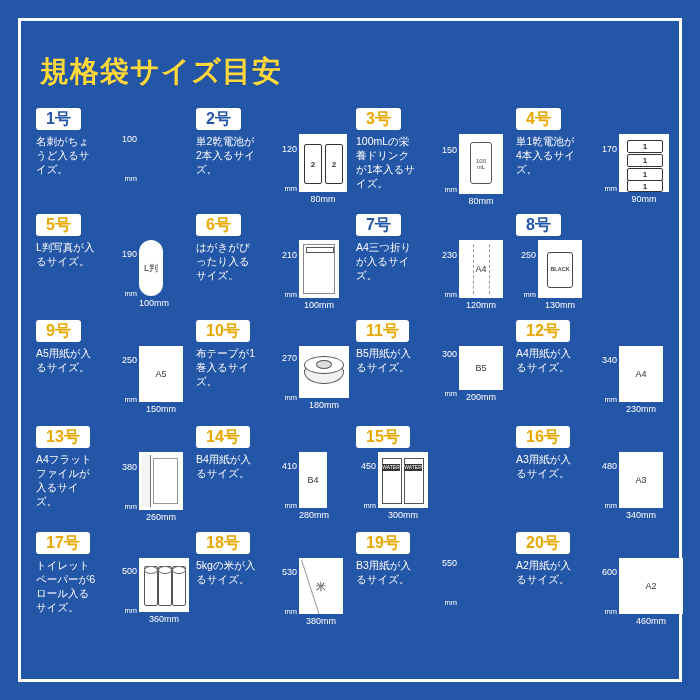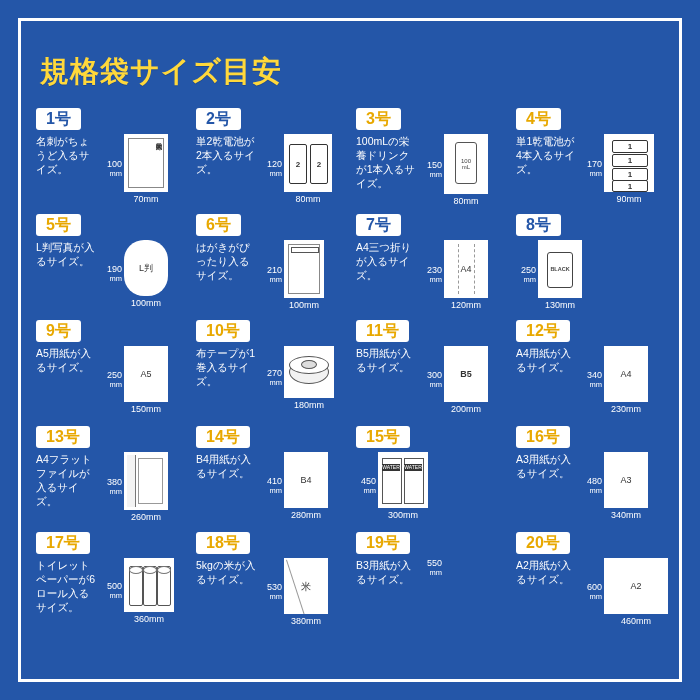--- a/index.html
+++ b/index.html
@@ -47,21 +47,21 @@
     font-size:16px;
     line-height:19px;
     padding:1px 10px 2px 10px;
     border-radius:3px;
     margin-bottom:4px;
   }
   .badge.yellow{ color:#e8a800; }
   .body{
     display:flex;
     align-items:flex-start;
-    gap:4px;
+    gap:19px;
   }
   .desc{
     color:#ffffff;
     font-size:10.5px;
     line-height:14px;
     width:62px;
     flex:0 0 62px;
     word-break:break-all;
   }
   .dimcol{
@@ -70,21 +70,21 @@
     align-items:center;
     gap:2px;
   }
   .vdim{
     color:#ffffff;
     font-size:9px;
     line-height:10px;
     text-align:right;
     width:20px;
   }
-  .vdim .u{ font-size:7.5px; display:block; }
+  .vdim .u{ font-size:7.5px; display:block;margin-top:30px; }
   .shape-wrap{ position:relative; }
   .shape{
     background:#ffffff;
     position:relative;
     overflow:hidden;
   }
   .hdim{
     color:#ffffff;
     font-size:9px;
     text-align:center;
@@ -165,27 +165,20 @@
 
 <div class="frame"></div>
 
 <div class="title">規格袋サイズ目安</div>
 
 <div class="grid" id="grid">
     <div class="cell"><div class="badge ">1号</div><div class="body">
         <div class="desc">名刺がちょうど入るサイズ。</div>
         <div class="dimcol">
           <div class="vdim">100<span class="u">mm</span></div>
-          <div class="shape-wrap">
-            <div class="shape" style="width:44px;height:58px;">
-              <div class="inner-border"></div>
-              <div class="vtext">明日来太郎</div>
-            </div>
-            <div class="hdim">70mm</div>
-          </div>
         </div>
       </div></div>
     <div class="cell"><div class="badge ">2号</div><div class="body">
         <div class="desc">単2乾電池が2本入るサイズ。</div>
         <div class="dimcol">
           <div class="vdim">120<span class="u">mm</span></div>
           <div class="shape-wrap">
             <div class="shape" style="width:48px;height:58px;">
               <div class="battery" style="left:5px;top:10px;width:16px;height:38px;">2</div>
               <div class="battery" style="left:26px;top:10px;width:16px;height:38px;">2</div>
@@ -220,21 +213,21 @@
             </div>
             <div class="hdim">90mm</div>
           </div>
         </div>
       </div></div>
     <div class="cell"><div class="badge yellow">5号</div><div class="body">
         <div class="desc">L判写真が入るサイズ。</div>
         <div class="dimcol">
           <div class="vdim">190<span class="u">mm</span></div>
           <div class="shape-wrap">
-            <div class="shape" style="width:44px;height:56px;border-radius:20px;">
+            <div class="shape" style="width:24px;height:56px;border-radius:20px;">
               <div class="lbl">L判</div>
             </div>
             <div class="hdim">100mm</div>
           </div>
         </div>
       </div></div>
     <div class="cell"><div class="badge yellow">6号</div><div class="body">
         <div class="desc">はがきがぴったり入るサイズ。</div>
         <div class="dimcol">
           <div class="vdim">210<span class="u">mm</span></div>
@@ -297,21 +290,21 @@
             </div>
             <div class="hdim">180mm</div>
           </div>
         </div>
       </div></div>
     <div class="cell"><div class="badge yellow">11号</div><div class="body">
         <div class="desc">B5用紙が入るサイズ。</div>
         <div class="dimcol">
           <div class="vdim">300<span class="u">mm</span></div>
           <div class="shape-wrap">
-            <div class="shape" style="width:44px;height:56px;font-weight:bold;">
+            <div class="shape" style="width:44px;height:44px;">
               <div class="lbl">B5</div>
             </div>
             <div class="hdim">200mm</div>
           </div>
         </div>
       </div></div>
     <div class="cell"><div class="badge yellow">12号</div><div class="body">
         <div class="desc">A4用紙が入るサイズ。</div>
         <div class="dimcol">
           <div class="vdim">340<span class="u">mm</span></div>
@@ -334,21 +327,21 @@
             </div>
             <div class="hdim">260mm</div>
           </div>
         </div>
       </div></div>
     <div class="cell"><div class="badge yellow">14号</div><div class="body">
         <div class="desc">B4用紙が入るサイズ。</div>
         <div class="dimcol">
           <div class="vdim">410<span class="u">mm</span></div>
           <div class="shape-wrap">
-            <div class="shape" style="width:44px;height:56px;">
+            <div class="shape" style="width:28px;height:56px;">
               <div class="lbl">B4</div>
             </div>
             <div class="hdim">280mm</div>
           </div>
         </div>
       </div></div>
     <div class="cell"><div class="badge yellow">15号</div><div class="body">
         <div class="dimcol">
           <div class="vdim">450<span class="u">mm</span></div>
           <div class="shape-wrap">

